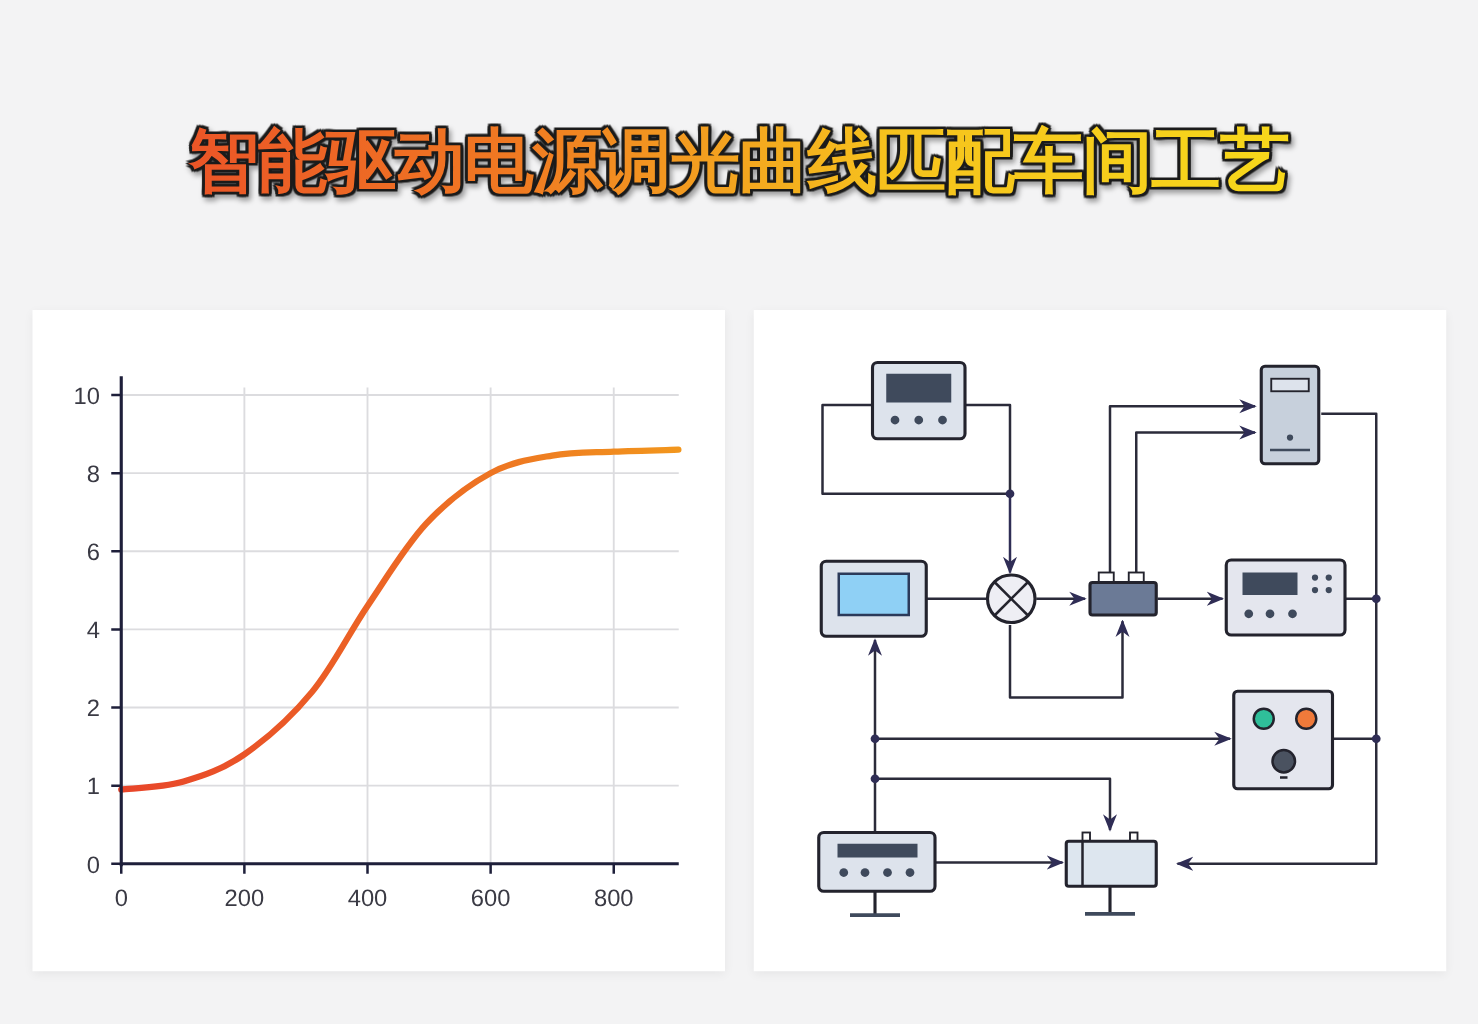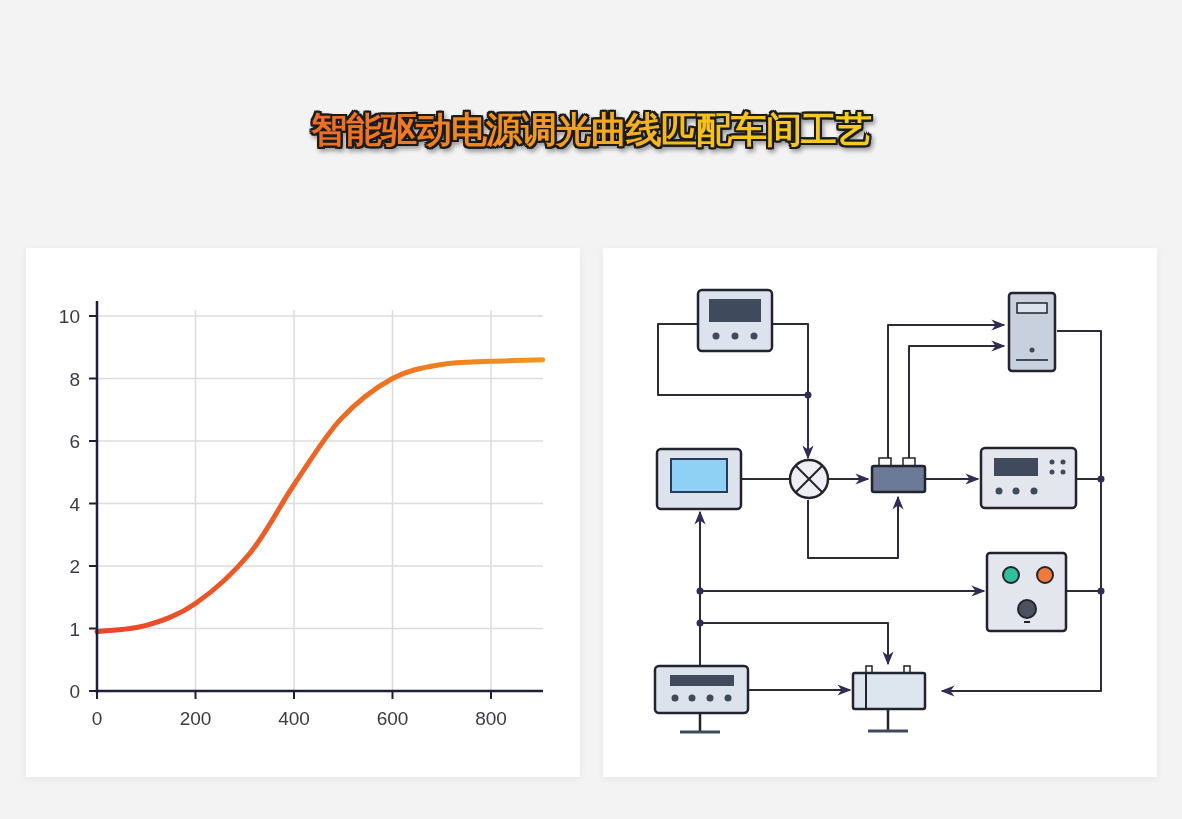--- a/index.html
+++ b/index.html
@@ -3,21 +3,21 @@
 <meta charset="utf-8">
 <style>
   html, body { margin:0; padding:0; }
   body {
     width:1182px; height:819px; overflow:hidden; position:relative;
     background:#f3f3f4;
     font-family:"Liberation Sans", sans-serif;
   }
   .title {
     position:absolute; left:0; top:100px; width:1182px; text-align:center;
-    font-family:"DejaVu Sans", sans-serif; font-weight:bold; font-size:36px;
+    font-family:"DejaVu Sans", sans-serif; font-weight:bold; font-size:56px;
     letter-spacing:-1px; line-height:60px;
     background:linear-gradient(90deg,#e8402a 0%,#f07a22 35%,#f6c21d 60%,#f7e21a 100%);
     -webkit-background-clip:text; background-clip:text; color:transparent;
     -webkit-text-stroke:0px;
     filter: drop-shadow(2px 0 0 #1b1b1b) drop-shadow(-2px 0 0 #1b1b1b) drop-shadow(0 2px 0 #1b1b1b) drop-shadow(0 -2px 0 #1b1b1b) drop-shadow(2px 3px 2px rgba(0,0,0,0.35));
   }
   .panel {
     position:absolute; top:248px; height:529px; background:#ffffff;
     box-shadow:0 2px 8px rgba(0,0,0,0.06);
   }

